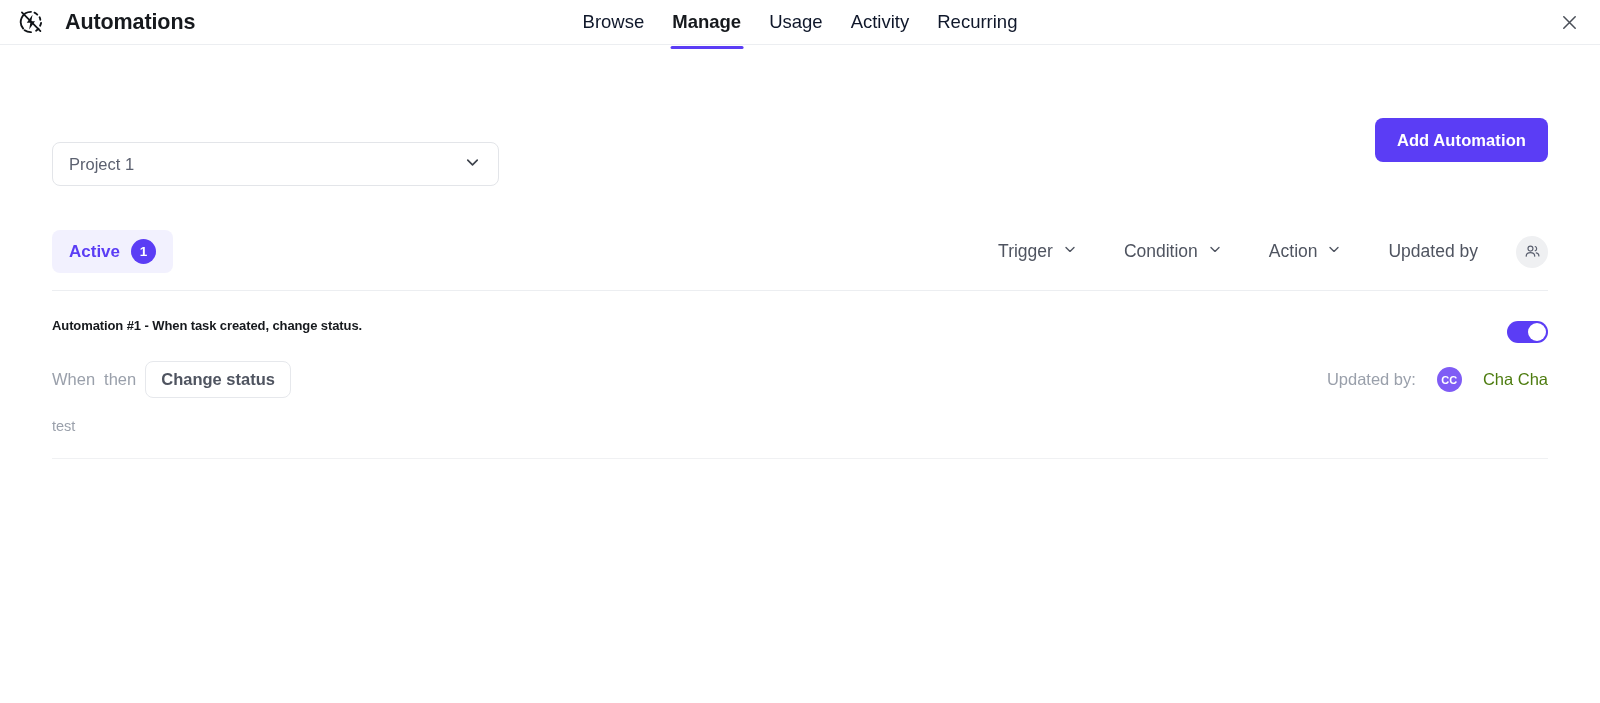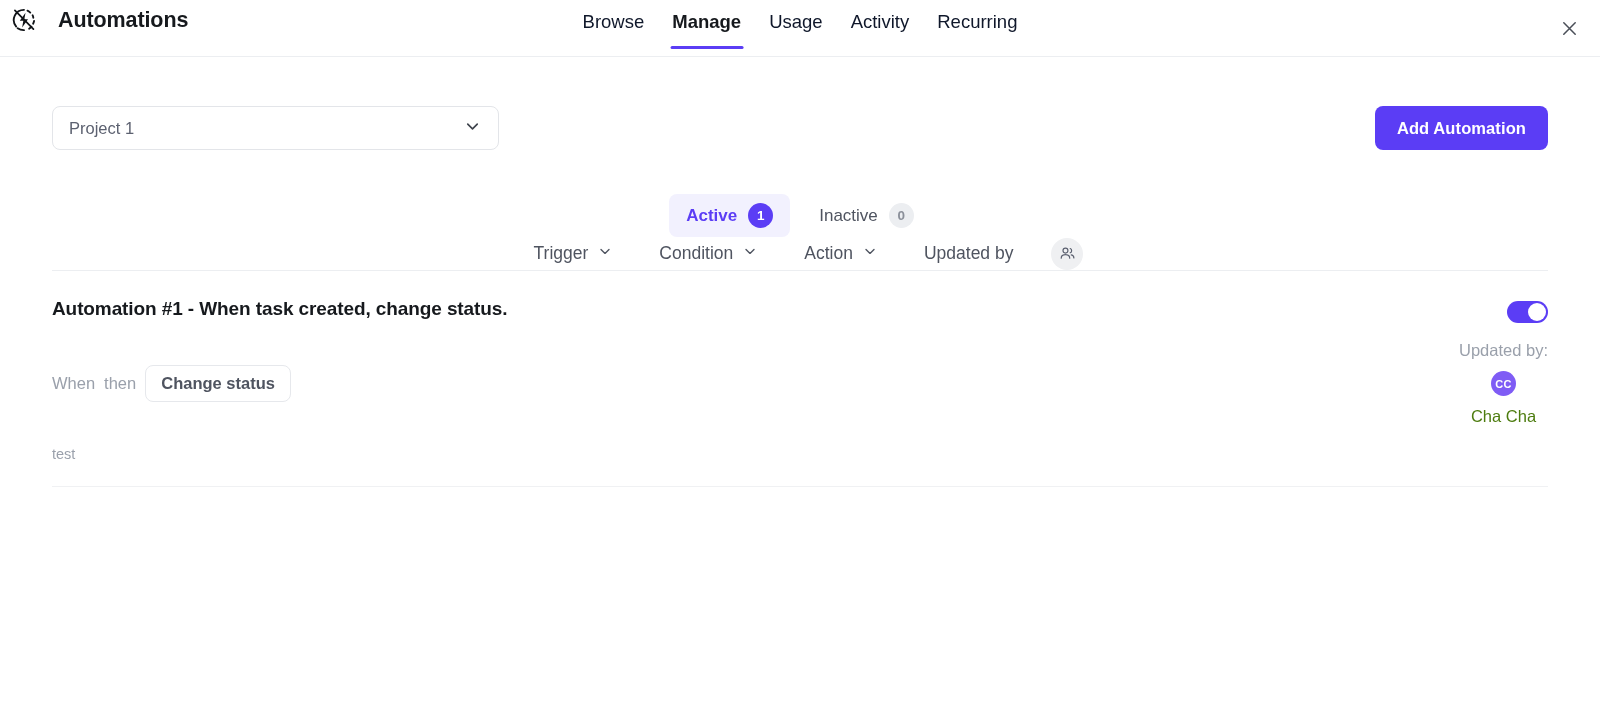--- a/index.html
+++ b/index.html
@@ -7,24 +7,25 @@
     width: 1600px;
     height: 703px;
     background: #ffffff;
     font-family: "Liberation Sans", sans-serif;
     -webkit-font-smoothing: antialiased;
   }
 
   
   .header {
     position: relative;
-    height: 57px;
+    height: 45px;
     border-bottom: 1px solid #eceef1;
     display: flex;
-    align-items: flex-start;
+    align-items: center;
+    padding-left: 7px;
   }
   .brand {
     display: flex;
     align-items: center;
     gap: 14px;
     padding-left: 4px;
   }
   .brand-logo {
     width: 40px;
     height: 40px;
@@ -104,20 +105,21 @@
     width: 447px;
     height: 44px;
     border: 1px solid #e3e5e9;
     border-radius: 8px;
     background: #fff;
     display: flex;
     align-items: center;
     justify-content: space-between;
     padding: 0 16px 0 16px;
     cursor: pointer;
+    margin-top: 48px;
   }
   .project-select-label {
     font-size: 16.5px;
     color: #5c6170;
   }
   .add-btn {
     height: 44px;
     background: #5b3df5;
     color: #ffffff;
     border: none;
@@ -128,23 +130,23 @@
     font-family: "Liberation Sans", sans-serif;
     cursor: pointer;
     letter-spacing: 0.1px;
   }
 
   
   .filterbar {
     margin-top: 44px;
     display: flex;
     align-items: center;
-    justify-content: center;
+    justify-content: space-between;
+    padding-bottom: 17px;
     border-bottom: 1px solid #eceef1;
-    flex-direction: column;
   }
   .status-tabs {
     display: flex;
     align-items: center;
     gap: 12px;
   }
   .status-tab {
     display: flex;
     align-items: center;
     gap: 11px;
@@ -208,21 +210,21 @@
     padding-top: 26px;
     padding-bottom: 24px;
     border-bottom: 1px solid #f0f1f3;
   }
   .auto-row-top {
     display: flex;
     align-items: flex-start;
     justify-content: space-between;
   }
   .auto-title {
-    font-size: 19px;
+    font-size: 13px;
     font-weight: 600;
     color: #16191d;
     letter-spacing: -0.1px;
     padding-top: 1px;
   }
   .toggle {
     width: 41px;
     height: 22px;
     border-radius: 999px;
     background: #5b3df5;
@@ -263,22 +265,21 @@
     font-size: 16.5px;
     color: #4f5460;
     font-weight: 600;
     background: #fff;
     cursor: pointer;
     white-space: nowrap;
   }
   .updated-by {
     display: flex;
     align-items: center;
-    gap: 11px;
-    flex-direction: column;
+    gap: 21px;
   }
   .updated-by-label {
     font-size: 16.5px;
     color: #9aa0ab;
   }
   .user-avatar {
     width: 25px;
     height: 25px;
     border-radius: 999px;
     background: #7f5cf5;
@@ -350,24 +351,20 @@
     </div>
     <button class="add-btn">Add Automation</button>
   </div>
 
   <div class="filterbar">
     <div class="status-tabs">
       <div class="status-tab active">
         <span>Active</span>
         <span class="count-pill on">1</span>
       </div>
-      <div class="status-tab inactive">
-        <span>Inactive</span>
-        <span class="count-pill off">0</span>
-      </div>
     </div>
 
     <div class="filters">
       <div class="filter">
         <span>Trigger</span>
         <span>
           <svg width="16" height="16" viewBox="0 0 20 20" fill="none">
             <path d="M5 8 L10 13 L15 8" stroke="#4f5460" stroke-width="1.7" stroke-linecap="round" stroke-linejoin="round"></path>
           </svg>
         </span>

